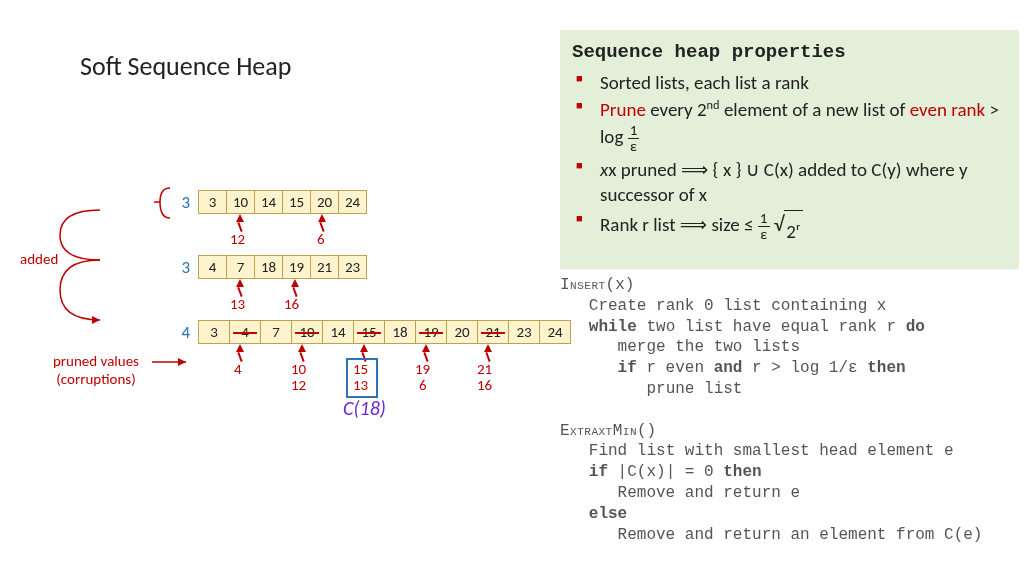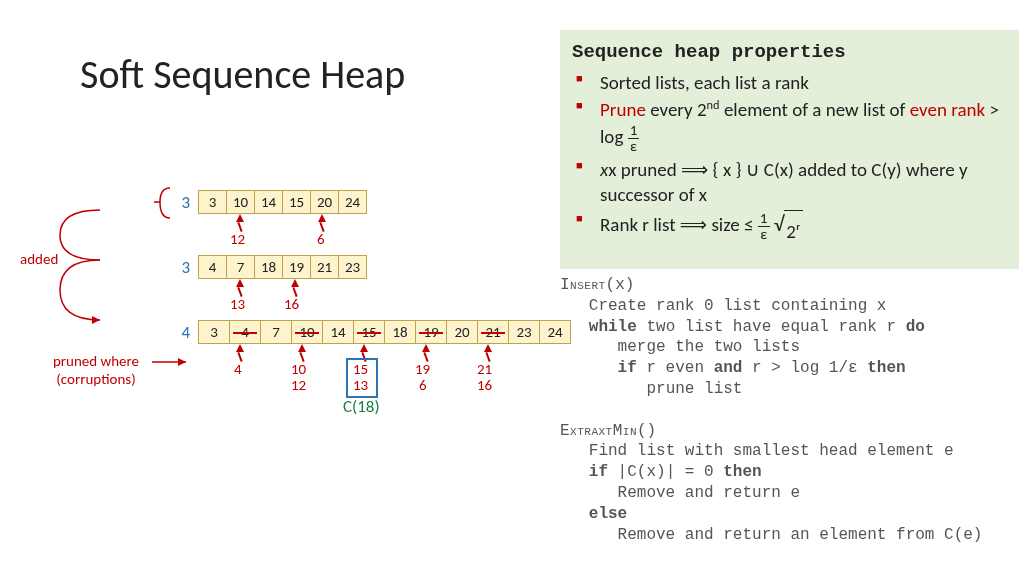--- a/index.html
+++ b/index.html
@@ -9,21 +9,21 @@
     height: 576px;
     font-family: Calibri, "Segoe UI", sans-serif;
     background: #fff;
     color: #222;
     overflow: hidden;
   }
   .title {
     position: absolute;
     left: 80px;
     top: 50px;
-    font-size: 40px;
+    font-size: 26px;
     font-weight: 400;
   }
   .panel {
     position: absolute;
     left: 560px;
     top: 30px;
     width: 435px;
     background: #e3efd9;
     padding: 10px 12px 14px 12px;
     font-size: 19px;
@@ -108,22 +108,23 @@
     background: #c00000;
   }
   .label-red {
     position: absolute;
     color: #c00000;
     font-size: 15px;
     text-align: center;
   }
   .label-blue {
     position: absolute;
-    color: #15803d;
-    font-size: 17px;
+    color: #6d28d9;
+    font-size: 20px;
+    font-style: italic;
   }
   .box-blue {
     position: absolute;
     border: 2px solid #2e74b5;
   }
   svg.curves {
     position: absolute;
     left: 0; top: 0;
     width: 500px; height: 250px;
     pointer-events: none;
@@ -255,16 +256,16 @@
 
   <div class="label-red" style="left:251px; top:206px;">12</div>
   <div class="label-red" style="left:313px; top:206px;">13</div>
   <div class="label-red" style="left:379px; top:206px;">6</div>
   <div class="label-red" style="left:437px; top:206px;">16</div>
 
   <div class="box-blue" style="left:306px; top:188px; width:28px; height:36px;"></div>
   <div class="label-blue" style="left:303px; top:226px;">C(18)</div>
 
   <div class="label-red" style="left:0px; top:182px; text-align:center; width:112px;">
-    <div>pruned where</div>
+    <div>pruned values</div>
     <div>(corruptions)</div>
   </div>
 </div>
 
 </body></html>

